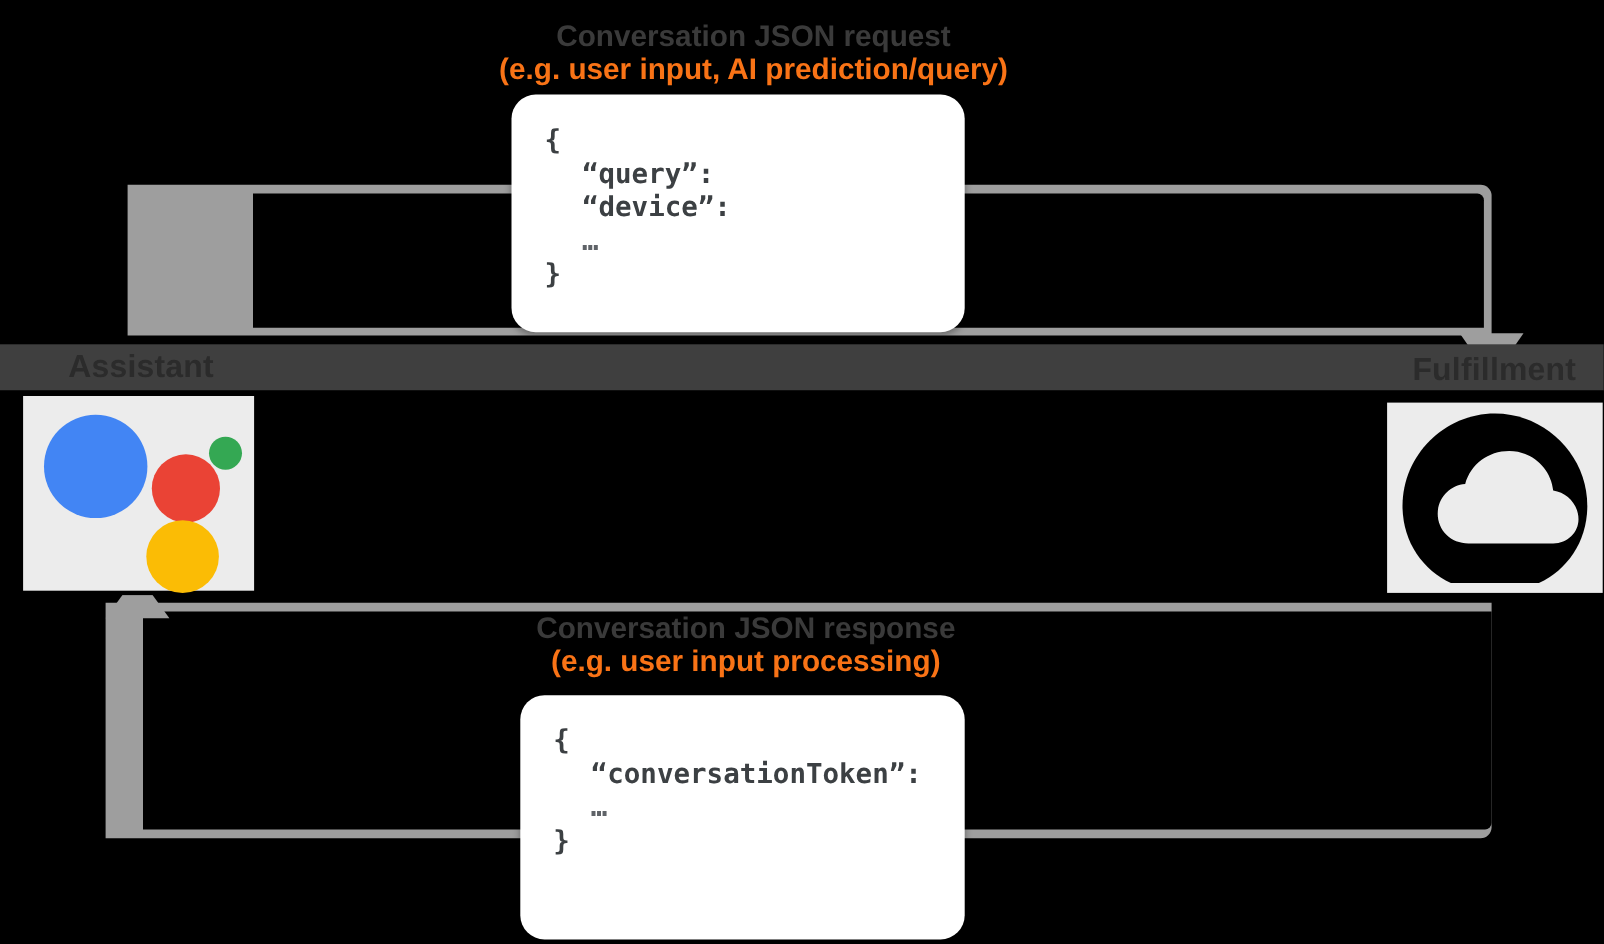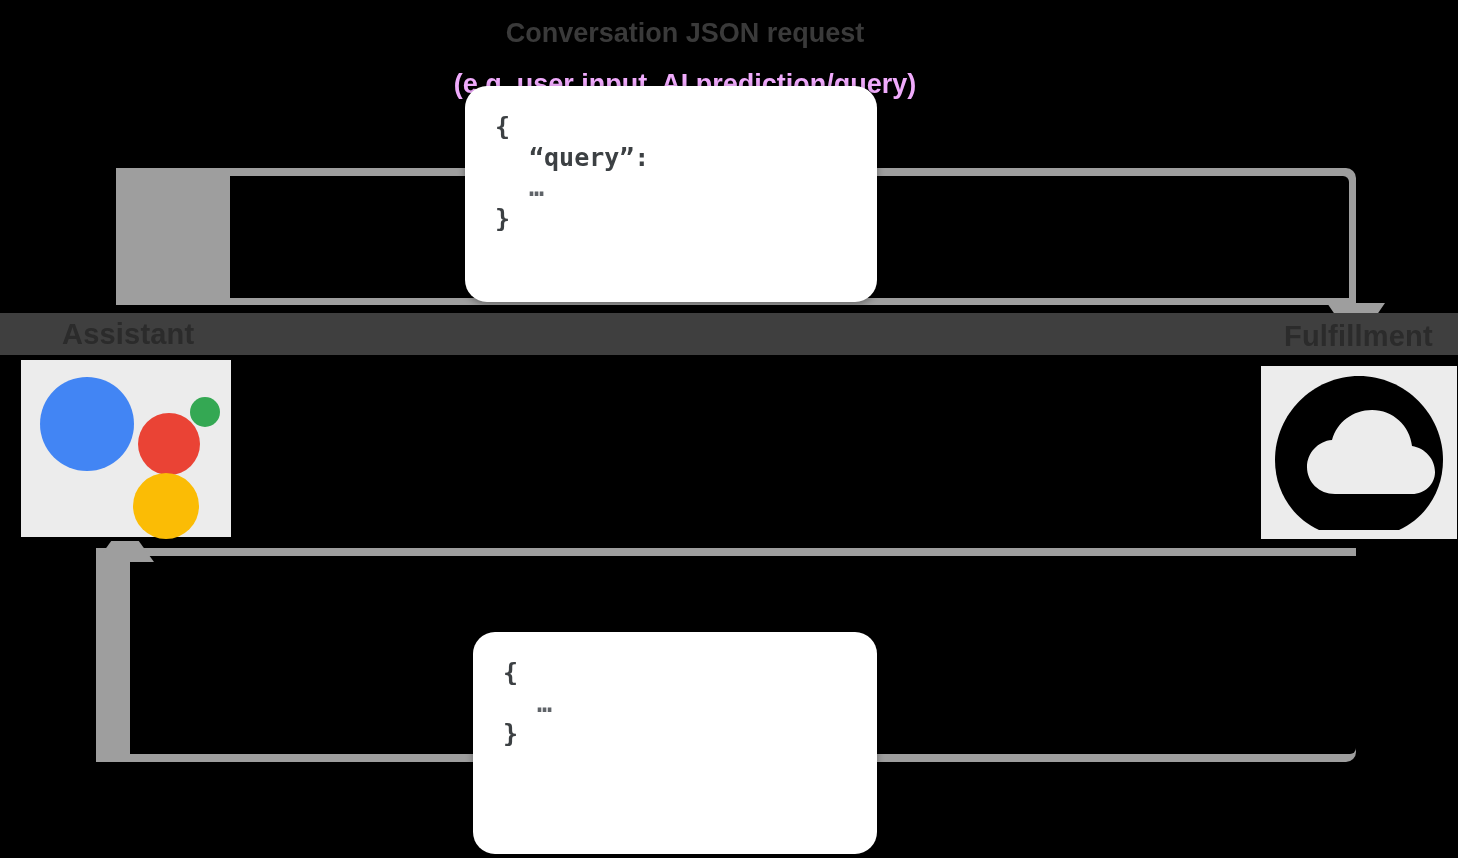--- a/index.html
+++ b/index.html
@@ -132,24 +132,23 @@
     line-height: 1.12;
   }
   .edge-caption .caption-main {
     display: block;
     color: #3a3a3a;
     font-size: 27px;
     font-weight: 700;
   }
   .edge-caption .caption-sub {
     display: block;
-    color: #f0abfc;
+    color: #f97316;
     font-size: 27px;
     font-weight: 700;
-    margin-top: 21px;
   }
   #caption-request  { left: 0; top: 18px; width: 1330px; padding-left: 40px; }
   #caption-response { left: 0; top: 556px; width: 1356px; }
 
   
   .json-card {
     position: absolute;
     background: #ffffff;
     border-radius: 22px;
     box-shadow: 0 2px 7px rgba(0,0,0,0.35);
@@ -200,27 +199,33 @@
       <path d="M62 120 C46 120 34 108 34 93 C34 79 45 67 59 66 C64 48 80 36 99 36
                C120 36 137 52 139 72 C152 74 162 85 162 98 C162 110 152 120 139 120 Z" fill="#ececec"></path>
     </svg>
   </div>
 
   <div class="edge-caption" id="caption-request">
     <span class="caption-main">Conversation JSON request</span>
     <span class="caption-sub">(e.g. user input, AI prediction/query)</span>
   </div>
 
+  <div class="edge-caption" id="caption-response">
+    <span class="caption-main">Conversation JSON response</span>
+    <span class="caption-sub">(e.g. user input processing)</span>
+  </div>
 
   <div class="json-card" id="json-card-request">
     <div class="json-line">{</div>
     <div class="json-line json-indent">“query”:</div>
+    <div class="json-line json-indent">“device”:</div>
     <div class="json-line json-ellipsis">…</div>
     <div class="json-line">}</div>
   </div>
 
   <div class="json-card" id="json-card-response">
     <div class="json-line">{</div>
+    <div class="json-line json-indent">“conversationToken”:</div>
     <div class="json-line json-ellipsis">…</div>
     <div class="json-line">}</div>
   </div>
 
 </div>
 
 </body></html>

